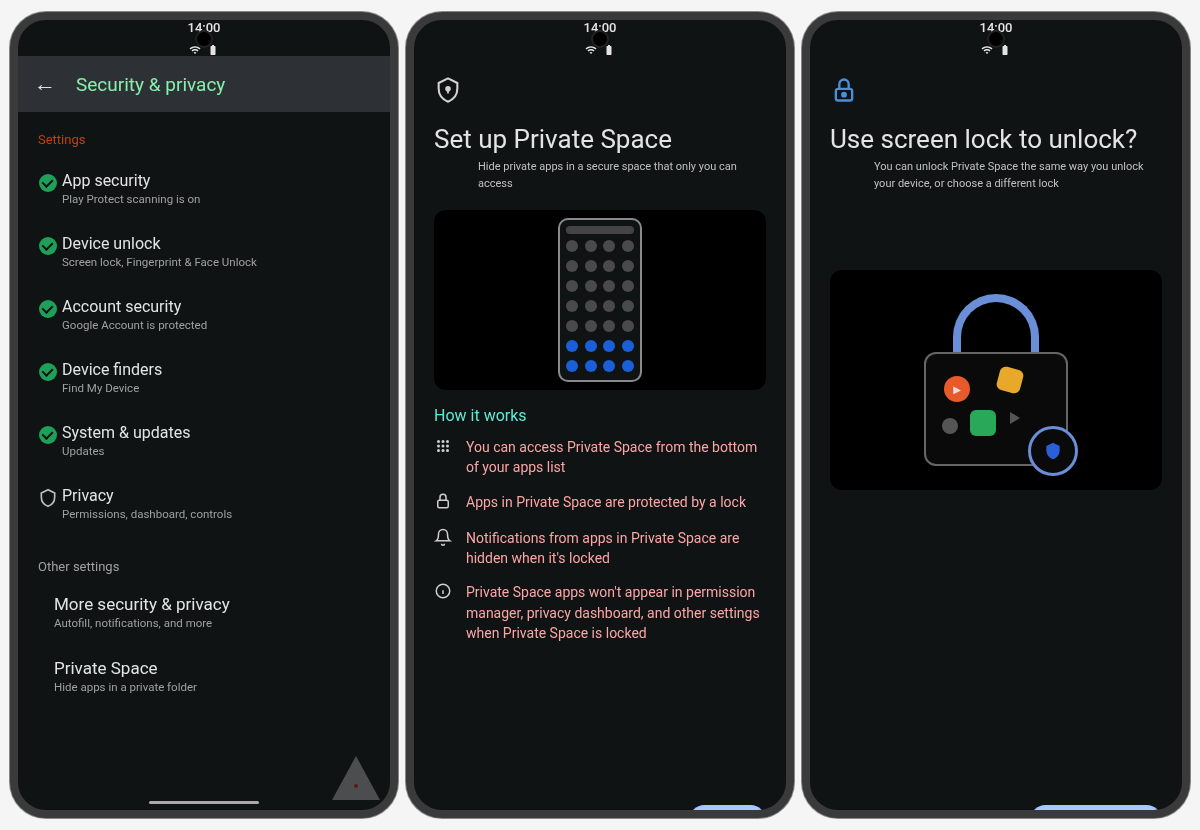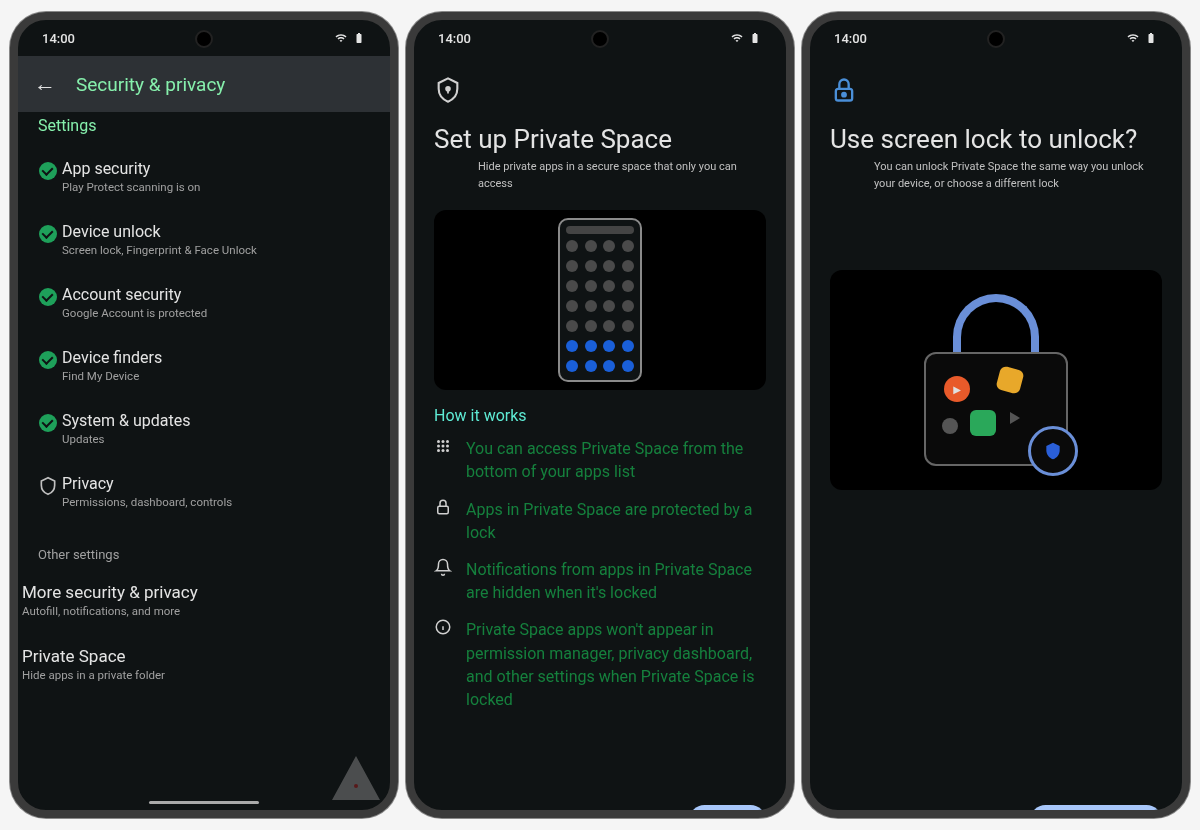--- a/index.html
+++ b/index.html
@@ -40,20 +40,21 @@
   }
   .status-bar {
     height: 36px;
     display: flex;
     justify-content: space-between;
     align-items: center;
     padding: 0 24px;
     color: #e4e4e4;
     font-size: 13px;
     font-weight: 500;
+    flex-direction: column;
   }
   .status-bar .icons {
     display: flex;
     gap: 4px;
     align-items: center;
   }
   .wifi-icon, .battery-icon {
     width: 14px;
     height: 12px;
   }
@@ -75,23 +76,23 @@
   }
   .header .back {
     font-size: 22px;
     color: #e0e0e0;
   }
   .header .title {
     font-size: 19px;
     color: #86efac;
   }
   .section-label {
-    padding: 4px 20px 10px;
-    font-size: 16px;
-    color: #86efac;
+    padding: 20px 20px 10px;
+    font-size: 13px;
+    color: #c2410c;
   }
   .list-item {
     display: flex;
     align-items: flex-start;
     padding: 14px 20px;
     gap: 4px;
   }
   .list-item .icon {
     width: 20px;
     height: 20px;
@@ -127,21 +128,21 @@
   .list-item .text .sub {
     font-size: 11.5px;
     color: #a0a0a0;
   }
   .other-label {
     padding: 24px 20px 6px;
     font-size: 13px;
     color: #a0a0a0;
   }
   .list-item.noicon {
-    padding-left: 4px;
+    padding-left: 36px;
     align-items: flex-end;
   }
   .list-item.noicon .text .title {
     font-size: 17px;
   }
 
   
   .onboard {
     padding: 20px 20px 0;
     height: 100%;
@@ -218,22 +219,22 @@
     gap: 14px;
     margin-bottom: 14px;
     align-items: flex-start;
   }
   .hiw-item .icn {
     width: 18px;
     flex-shrink: 0;
     color: #d0d0d0;
   }
   .hiw-item .txt {
-    font-size: 16px;
-    color: #15803d;
+    font-size: 14px;
+    color: #fca5a5;
     line-height: 1.45;
   }
   .button-bar {
     margin-top: auto;
     display: flex;
     justify-content: space-between;
     align-items: center;
     padding: 14px 0 30px;
   }
   .text-btn {

